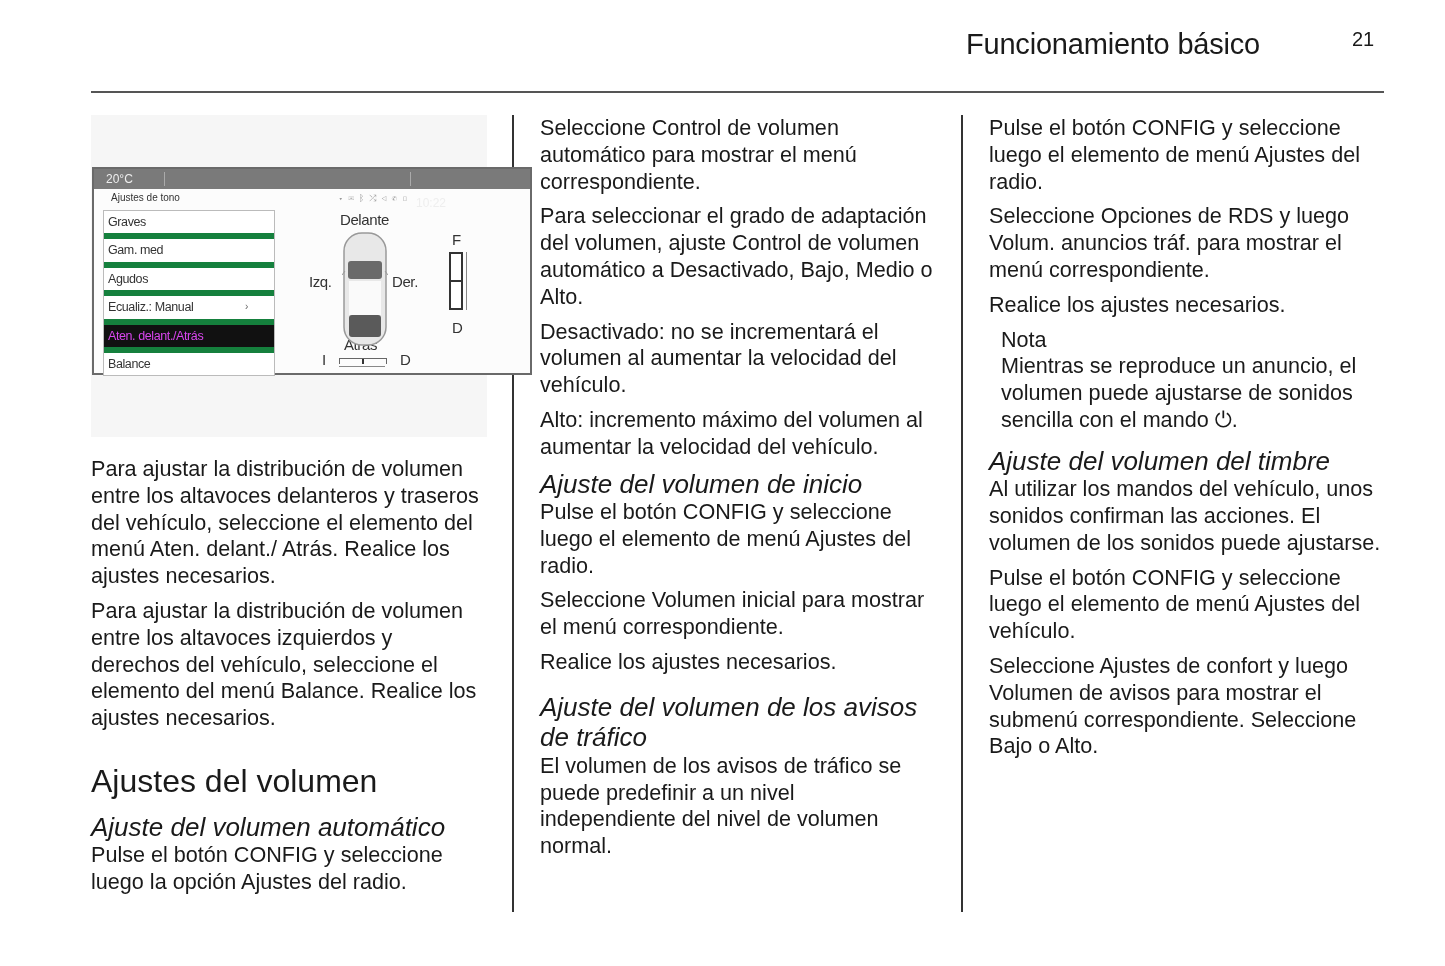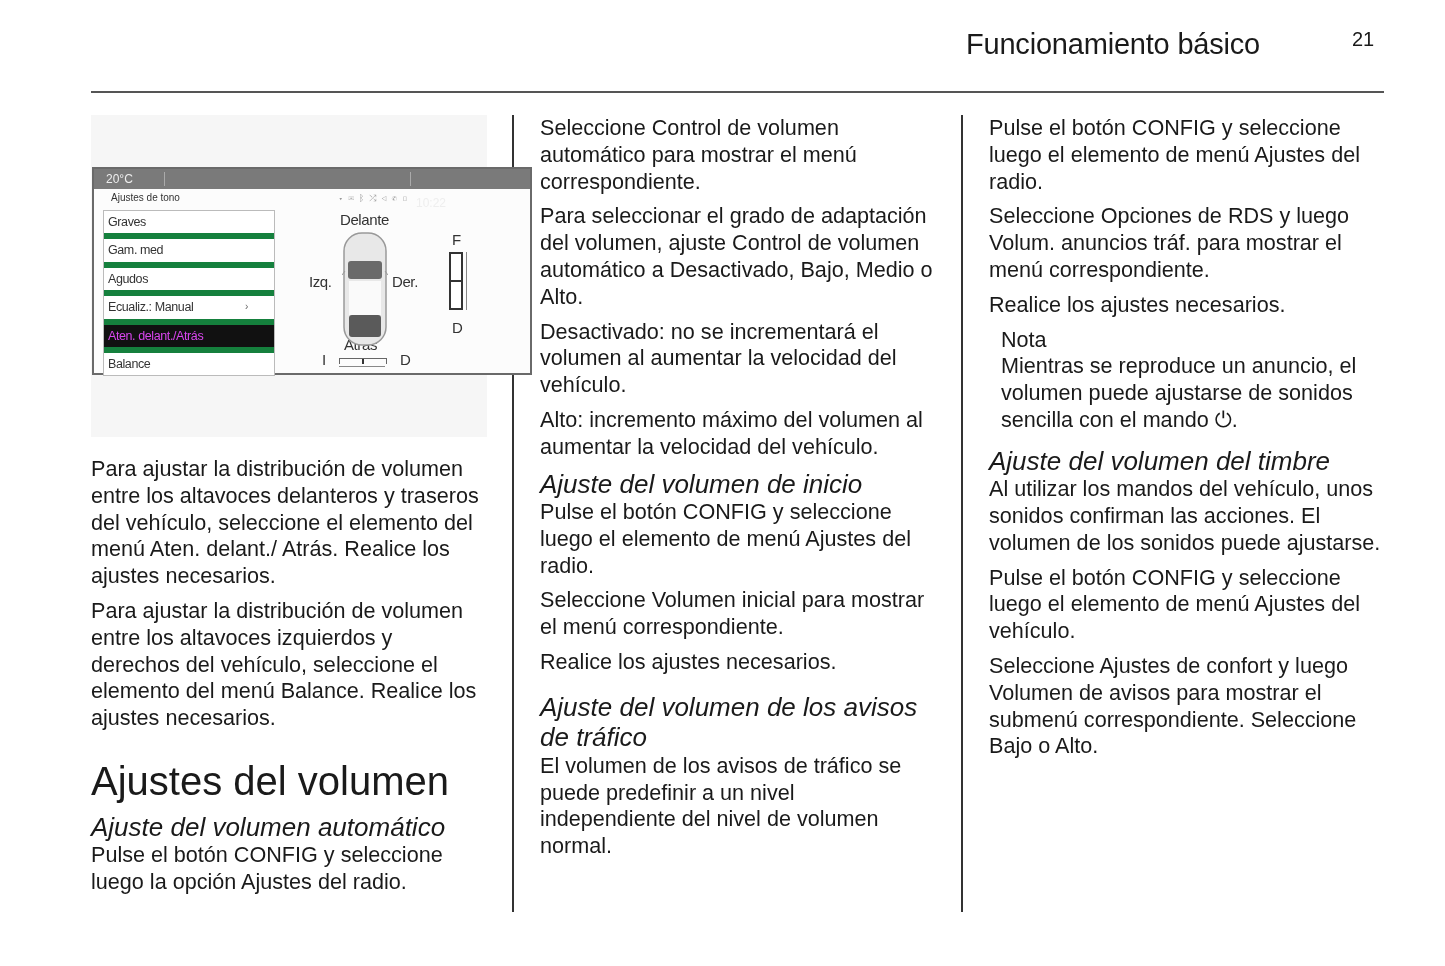--- a/index.html
+++ b/index.html
@@ -6,21 +6,21 @@
     body {
       width: 1445px; height: 966px; position: relative; overflow: hidden;
       font-family: "Liberation Sans", sans-serif; color: #1a1a1a;
     }
     .hdr-title { position: absolute; top: 28px; left: 966px; font-size: 29px; letter-spacing: -0.2px; }
     .hdr-page { position: absolute; top: 28px; left: 1352px; font-size: 20px; }
     .hdr-rule { position: absolute; top: 91px; left: 91px; width: 1293px; height: 2px; background: #555; }
     .vrule { position: absolute; top: 115px; width: 2px; height: 797px; background: #333; }
     .col { position: absolute; top: 115px; width: 396px; font-size: 21.6px; line-height: 26.8px; }
     .col p { margin: 0 0 8px 0; }
-    .h1 { font-size: 40px; line-height: 38px; margin: 30px 0 12px 0; }
+    .h1 { font-size: 32px; line-height: 38px; margin: 30px 0 12px 0; }
     .h2 { font-size: 26px; line-height: 30.5px; margin: 0; font-style: italic; }
     .note { padding-left: 12px; margin-bottom: 12px; }
     .note-title { margin: 4px 0 0 0; }
 
     
     .fig { position: absolute; left: 91px; top: 115px; width: 396px; height: 322px; background: #f6f6f6; }
     .screen { position: absolute; left: 1px; top: 52px; width: 440px; height: 208px; background: #fcfcfc;
       border: 2px solid #6a6a6a; box-sizing: border-box; }
     .sbar { height: 20px; background: #7a7a7a; color: #eee; font-size: 12px; line-height: 20px; position: relative; }
     .sbar .temp { position: absolute; left: 12px; }

